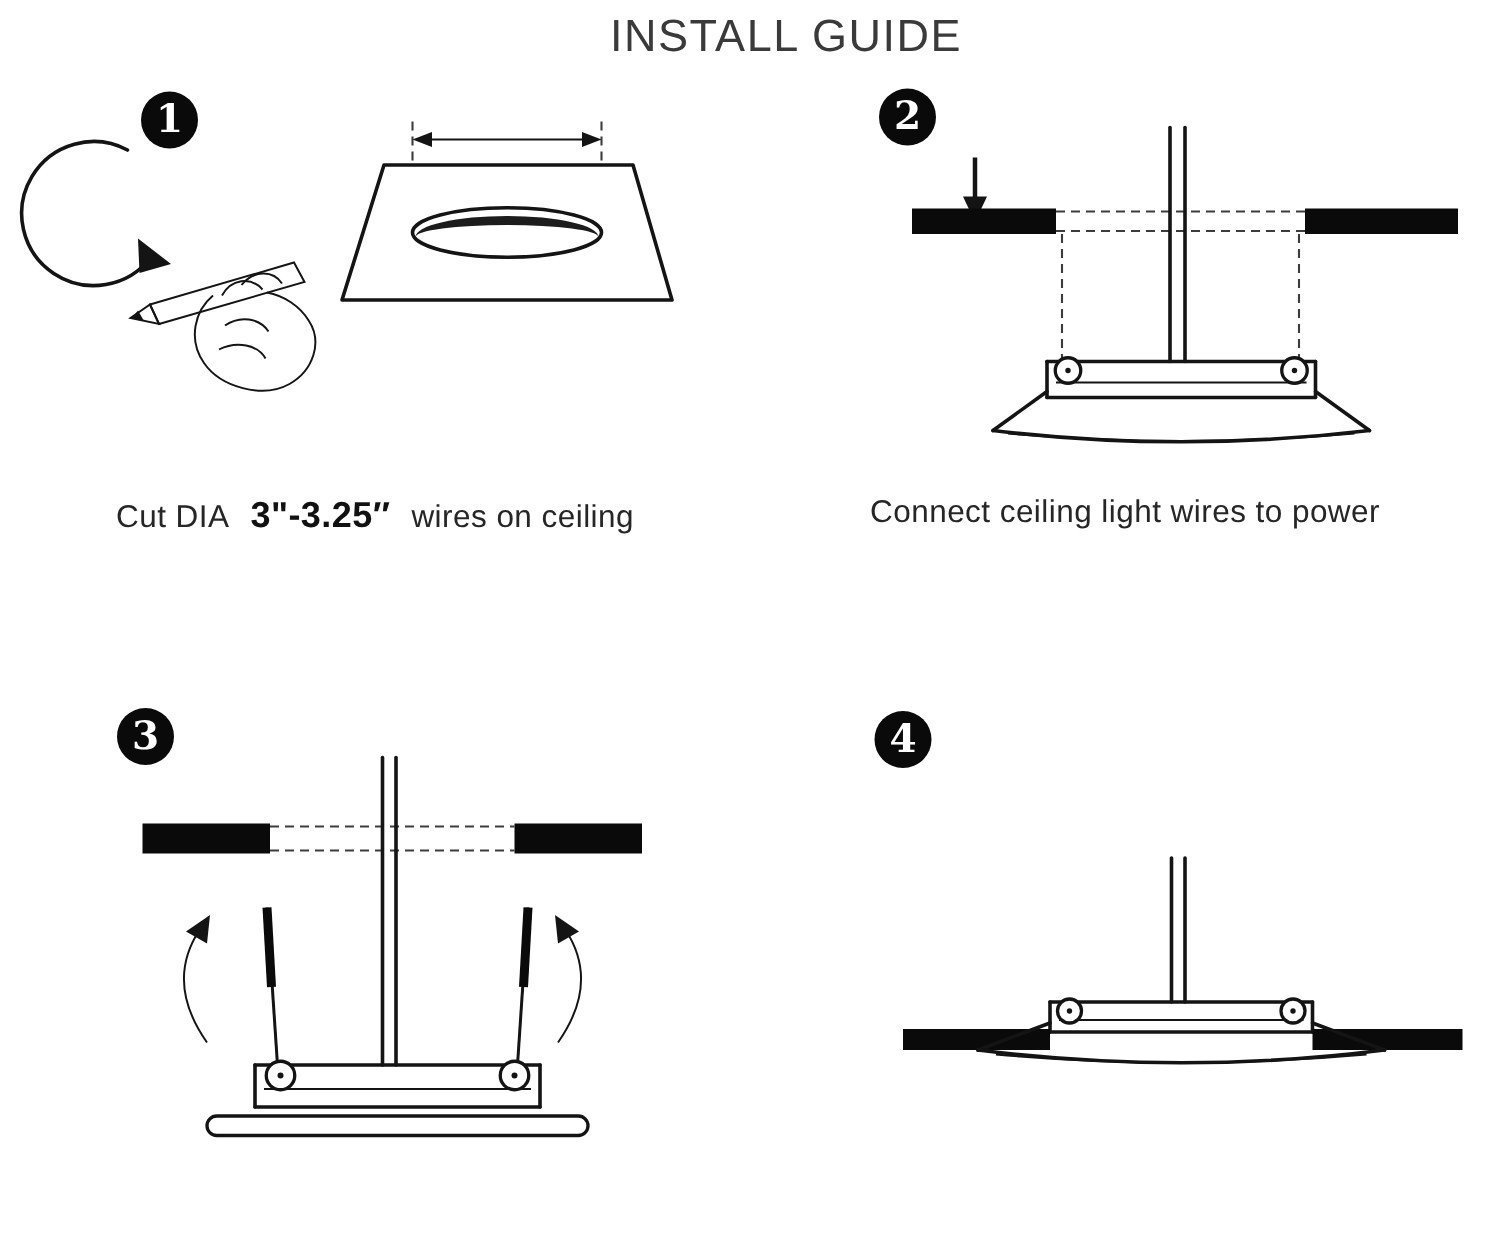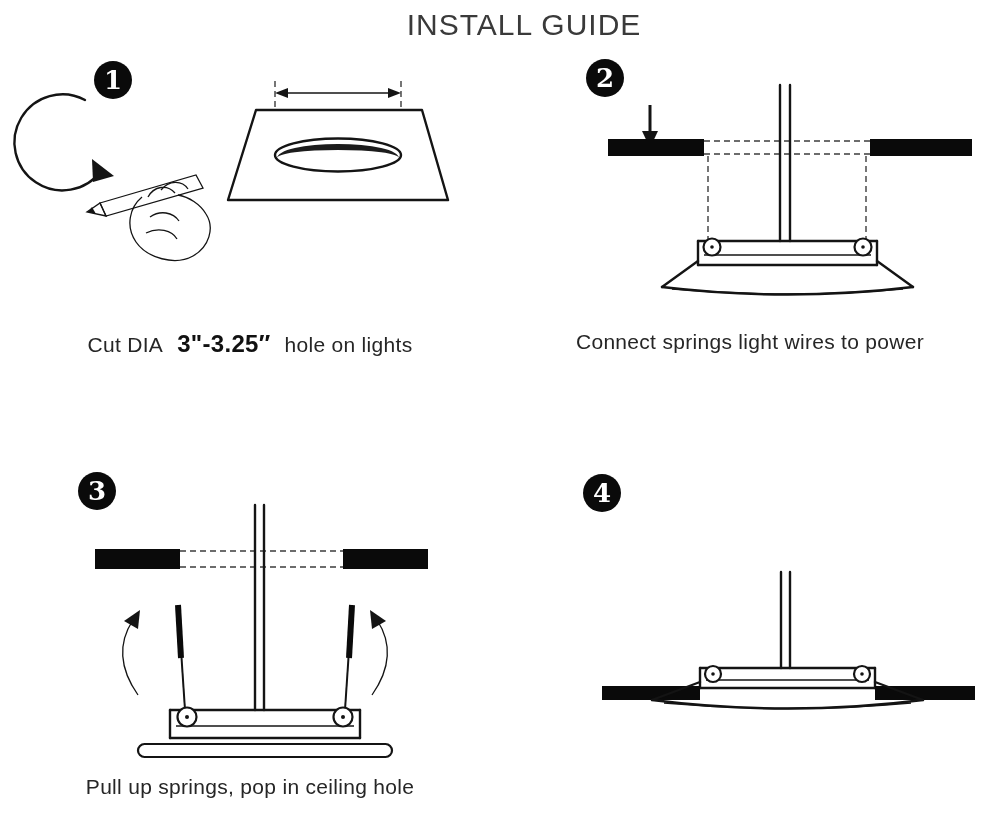--- a/index.html
+++ b/index.html
@@ -94,21 +94,21 @@
         <polygon points="401,38 388,33 388,43" fill="#141414"></polygon>
       </g>
 
       <g>
         <polygon class="ln" points="256,55 422,55 448,145 228,145" stroke-linejoin="round"></polygon>
         <ellipse class="ln" cx="338" cy="100" rx="63" ry="16.5"></ellipse>
         <path d="M 277 103 A 61 14 0 0 1 399 103 A 61 8 0 0 0 277 103 Z" fill="#1c1c1c"></path>
       </g>
     </svg>
     <p class="caption">
-      <span>Cut DIA</span><b class="dia">3"-3.25″</b><span>hole on lights</span>
+      <span>Cut DIA</span><b class="dia">3"-3.25″</b><span>wires on ceiling</span>
     </p>
   </section>
 
   <section class="step step2">
     <div class="badge">
       <span>2</span>
     </div>
     <svg class="art" viewBox="0 0 500 260">
 
       <g>
@@ -139,21 +139,21 @@
         <circle class="ring" cx="212" cy="192" r="8.5"></circle>
         <circle cx="212" cy="192" r="1.8" fill="#141414"></circle>
         <circle class="ring" cx="363" cy="192" r="8.5"></circle>
         <circle cx="363" cy="192" r="1.8" fill="#141414"></circle>
         <line class="ln" x1="198" y1="206" x2="162" y2="232"></line>
         <line class="ln" x1="377" y1="206" x2="413" y2="232"></line>
         <path class="ln" d="M 162 232 Q 288 247 413 232"></path>
         <path class="thin" d="M 172 234 Q 288 244 403 234"></path>
       </g>
     </svg>
-    <p class="caption">Connect springs light wires to power</p>
+    <p class="caption">Connect ceiling light wires to power</p>
   </section>
 
   <section class="step step3">
     <div class="badge">
       <span>3</span>
     </div>
     <svg class="art" viewBox="0 0 500 310">
 
       <g>
         <rect class="blk" x="95" y="89" width="85" height="20"></rect>
@@ -191,21 +191,20 @@
         <line class="ln" x1="360" y1="250" x2="360" y2="278"></line>
         <line class="ln" x1="170" y1="278" x2="360" y2="278"></line>
         <line class="thin" x1="176" y1="266" x2="354" y2="266"></line>
         <circle class="ring" cx="187" cy="257" r="9.5"></circle>
         <circle cx="187" cy="257" r="2" fill="#141414"></circle>
         <circle class="ring" cx="343" cy="257" r="9.5"></circle>
         <circle cx="343" cy="257" r="2" fill="#141414"></circle>
         <rect class="ring" x="138" y="284" width="254" height="13" rx="6.5"></rect>
       </g>
     </svg>
-    <p class="caption">Pull up springs, pop in ceiling hole</p>
   </section>
 
   <section class="step step4">
     <div class="badge">
       <span>4</span>
     </div>
     <svg class="art" viewBox="0 0 500 310">
 
       <g>
         <line class="ln" x1="281" y1="112" x2="281" y2="208"></line>

